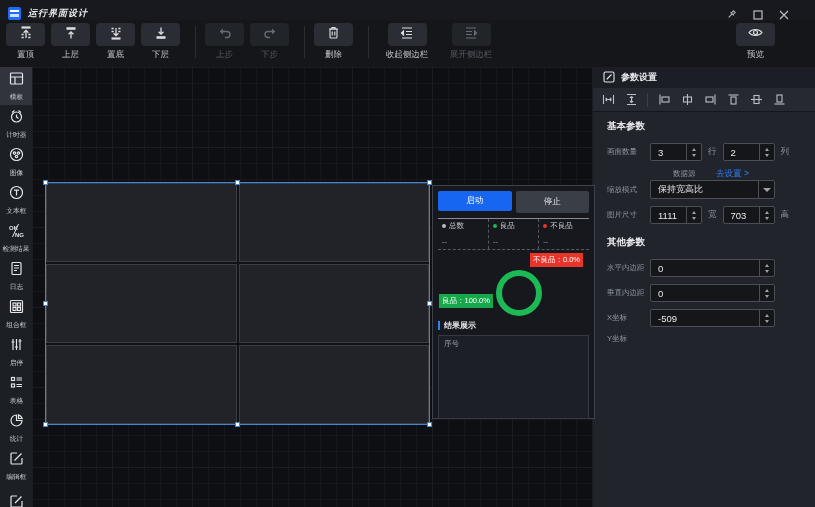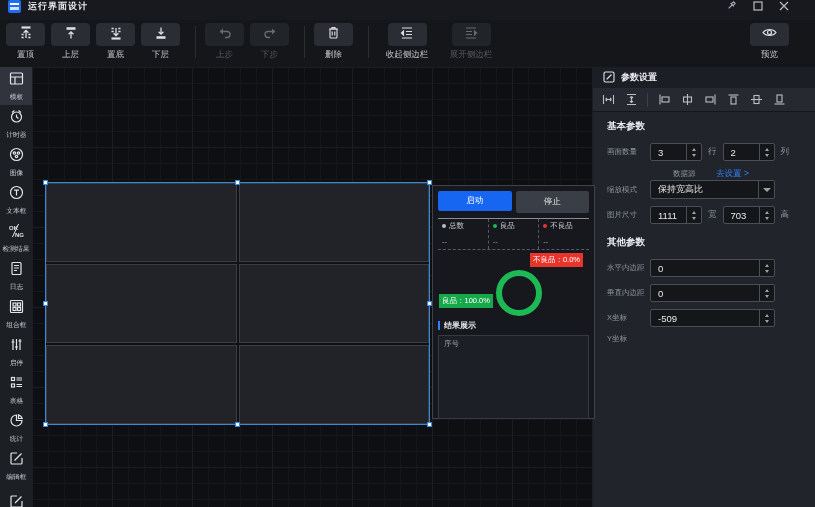--- a/index.html
+++ b/index.html
@@ -1,24 +1,24 @@
 <!DOCTYPE html>
 <html><head>
 <meta charset="utf-8">
 <style>
 * { margin:0; padding:0; box-sizing:border-box; }
 html,body { width:815px; height:507px; overflow:hidden; background:#101114; font-family:"Liberation Sans",sans-serif; }
-.titlebar { height:20px; background:#17191e; display:flex; align-items:flex-start; padding:0 8px; }
+.titlebar { height:20px; background:#17191e; display:flex; align-items:flex-end; padding:0 8px;font-style:italic; }
 .app-icon { width:13px; height:13px; background:#1f6df6; border-radius:2px; margin-right:7px; position:relative; }
 .app-icon::before { content:""; position:absolute; left:2px; top:3px; width:9px; height:2px; background:#fff; }
 .app-icon::after { content:""; position:absolute; left:2px; top:7px; width:9px; height:3px; background:#cfe0ff; }
 .title-text { color:#e8eaee; font-size:9px; font-weight:bold; letter-spacing:1px; }
 .win-controls { margin-left:auto; display:flex; align-items:center; gap:16px; padding-right:18px; }
 .win-controls svg { display:block; }
-.toolbar { height:47px; background:#14161a; display:flex; align-items:flex-start; padding:3px 0 0 6px; }
+.toolbar { height:47px; background:#14161a; display:flex; align-items:flex-start; padding:3px 14px 0 6px; }
 .titem { display:flex; flex-direction:column; align-items:center; margin-right:6px; }
 .tbtn { width:39px; height:23px; background:#2a2d34; border-radius:4px; display:flex; align-items:center; justify-content:center; }
 .titem.wide { width:58px; }
 .tlabel { margin-top:3px; font-size:8.5px; color:#c3c7cd; white-space:nowrap; }
 .titem.disabled .tbtn { background:#212429; }
 .titem.disabled .tlabel { color:#575c64; }
 .titem.disabled svg { opacity:.38; }
 .tsep { width:1px; height:32px; background:#2a2d32; margin:3px 9px 0 9px; }
 .preview-item { margin-left:auto; margin-right:26px; }
 .main { display:flex; height:440px; }

